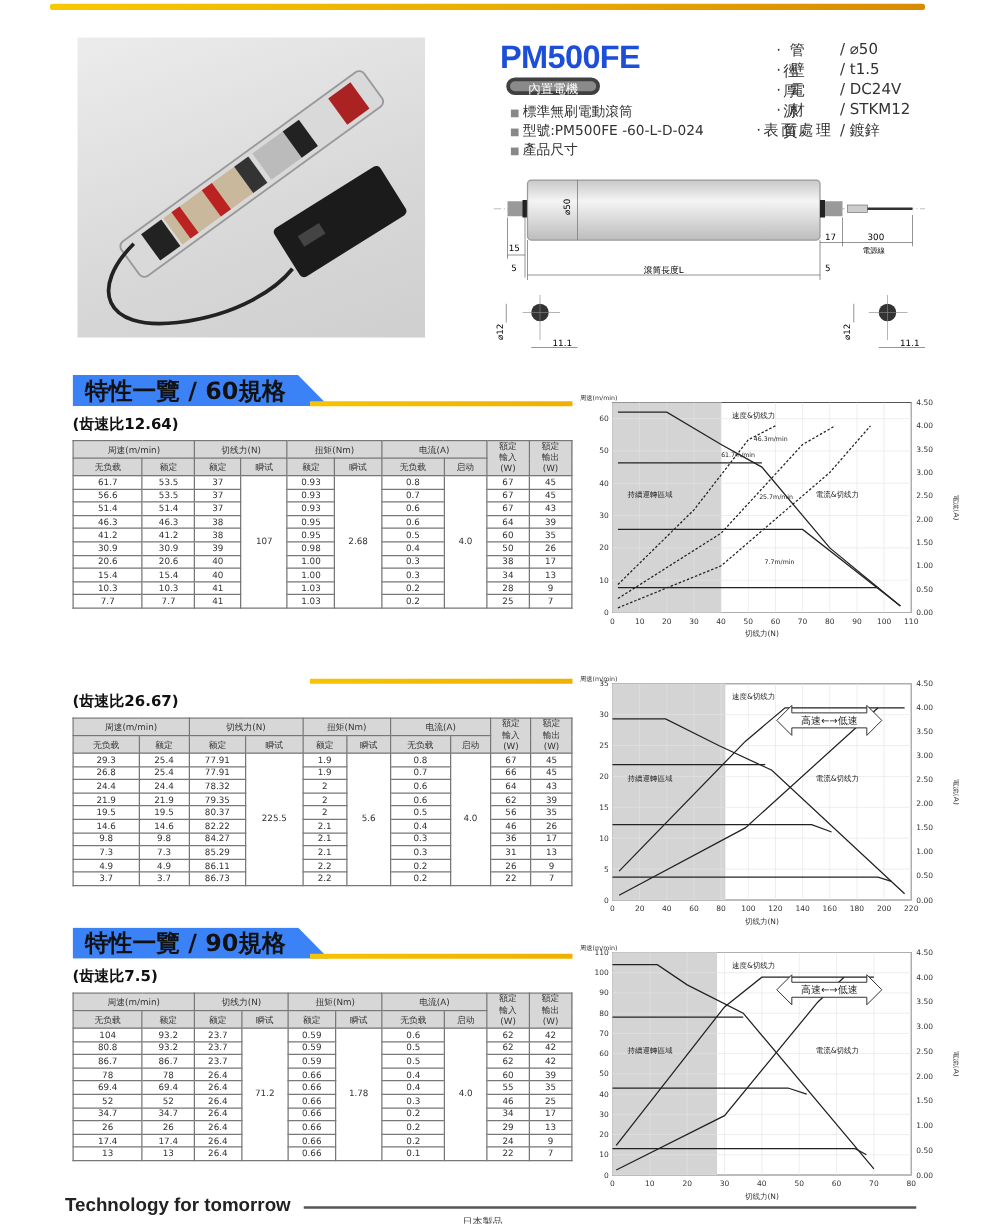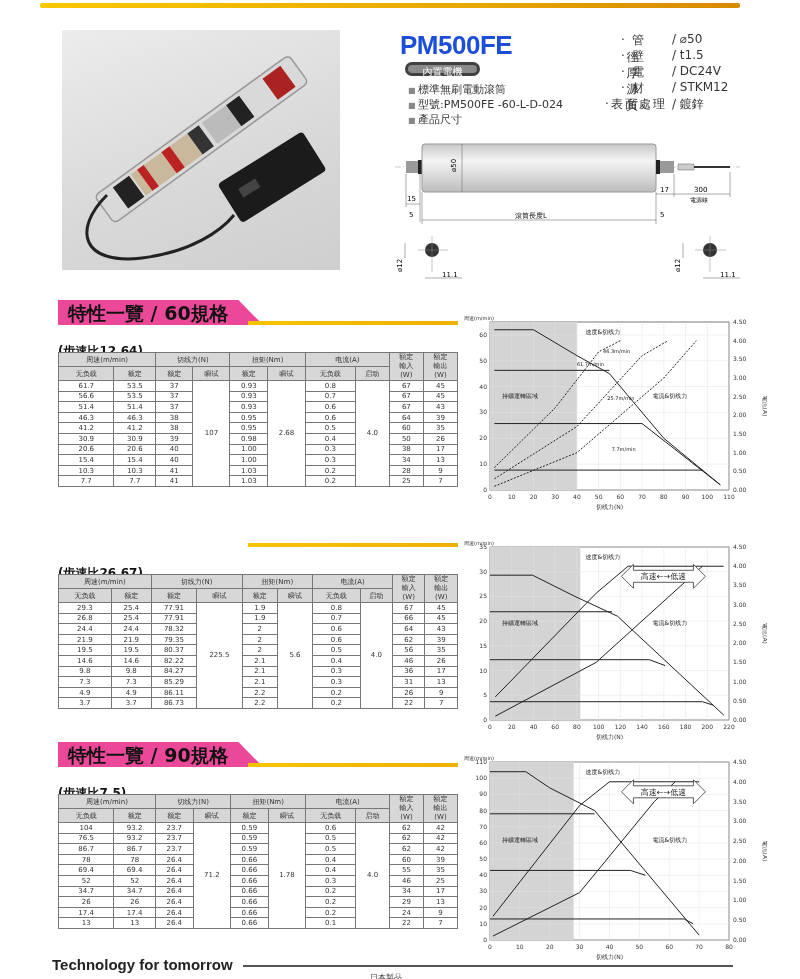--- a/index.html
+++ b/index.html
@@ -8,23 +8,23 @@
   .photo { position: absolute; left: 62px; top: 30px; width: 278px; height: 240px; background: linear-gradient(160deg, #ececec, #d8d8d8 60%, #cfcfcf); overflow: hidden; }
   .title { position: absolute; left: 400px; top: 30px; font-family: "Liberation Sans", sans-serif; font-weight: bold; font-size: 26px; color: #1d4ed8; letter-spacing: -0.5px; }
   .pill { position: absolute; left: 405px; top: 62px; width: 75px; height: 14px; border-radius: 8px; background: #8a8a8a; color: #fff; font-size: 10px; text-align: center; line-height: 14px; border: 3px solid #404040; }
   .feat { position: absolute; left: 408px; font-size: 11px; color: #333; }
   .feat::before { content: "■ "; color: #888; font-size: 8px; }
   .spec { position: absolute; left: 600px; font-size: 12px; color: #333; display: flex; text-align: center; }
   .spec .k { width: 72px; letter-spacing: 7px; }
   .spec .v { }
   .drawing { position: absolute; left: 390px; top: 132px; width: 400px; height: 160px; }
   .sec-head { position: absolute; left: 58px; height: 28px; width: 400px; }
-  .sec-head .tab { position: absolute; left: 0; top: 0; height: 25px; padding: 0 28px 0 10px; background: #ec4899; clip-path: polygon(0 0, 88% 0, 100% 100%, 0 100%); font-size: 19px; font-weight: bold; color: #111; line-height: 26px; width: 205px; }
+  .sec-head .tab { position: absolute; left: 0; top: 0; height: 25px; padding: 0 28px 0 10px; background: #3b82f6; clip-path: polygon(0 0, 88% 0, 100% 100%, 0 100%); font-size: 19px; font-weight: bold; color: #111; line-height: 26px; width: 205px; }
   .sec-head .rule { position: absolute; left: 190px; right: 0; bottom: 3px; height: 4px; background: linear-gradient(90deg,#f6c400,#f0b000); }
-  .ratio { position: absolute; left: 58px; font-size: 12px; font-weight: bold; color: #111; margin-top: 12px; }
+  .ratio { position: absolute; left: 58px; font-size: 12px; font-weight: bold; color: #111; }
   table.spec-table { position: absolute; left: 58px; width: 400px; border-collapse: collapse; font-size: 7px; color: #333; }
   table.spec-table td, table.spec-table th { border: 1px solid #777; text-align: center; font-weight: normal; height: 10.6px; padding: 0; }
   table.spec-table th { background: #d7d7d7; height: 14px; }
   table.spec-table th.tall { height: 28px; line-height: 9px; }
   table.spec-table td.merged { background: #fff; }
   .chart { position: absolute; }
   .footer { position: absolute; left: 52px; top: 956px; font-family: "Liberation Sans", sans-serif; font-size: 15px; font-weight: bold; color: #222; }
   .footer-rule { position: absolute; left: 243px; top: 965px; width: 490px; height: 2px; background: #555; }
   .footer-page { position: absolute; left: 370px; top: 972px; font-size: 8px; color: #444; }
   svg text { font-family: "DejaVu Sans", sans-serif; }
@@ -610,21 +610,21 @@
         <td>23.7</td>
         <td rowspan="10" class="merged">71.2</td>
         <td>0.59</td>
         <td rowspan="10" class="merged">1.78</td>
         <td>0.6</td>
         <td rowspan="10" class="merged">4.0</td>
         <td>62</td>
         <td>42</td>
       </tr>
         <tr>
-        <td>76.5</td>
+        <td>80.8</td>
         <td>93.2</td>
         <td>23.7</td>
 
         <td>0.59</td>
 
         <td>0.5</td>
 
         <td>62</td>
         <td>42</td>
       </tr>

